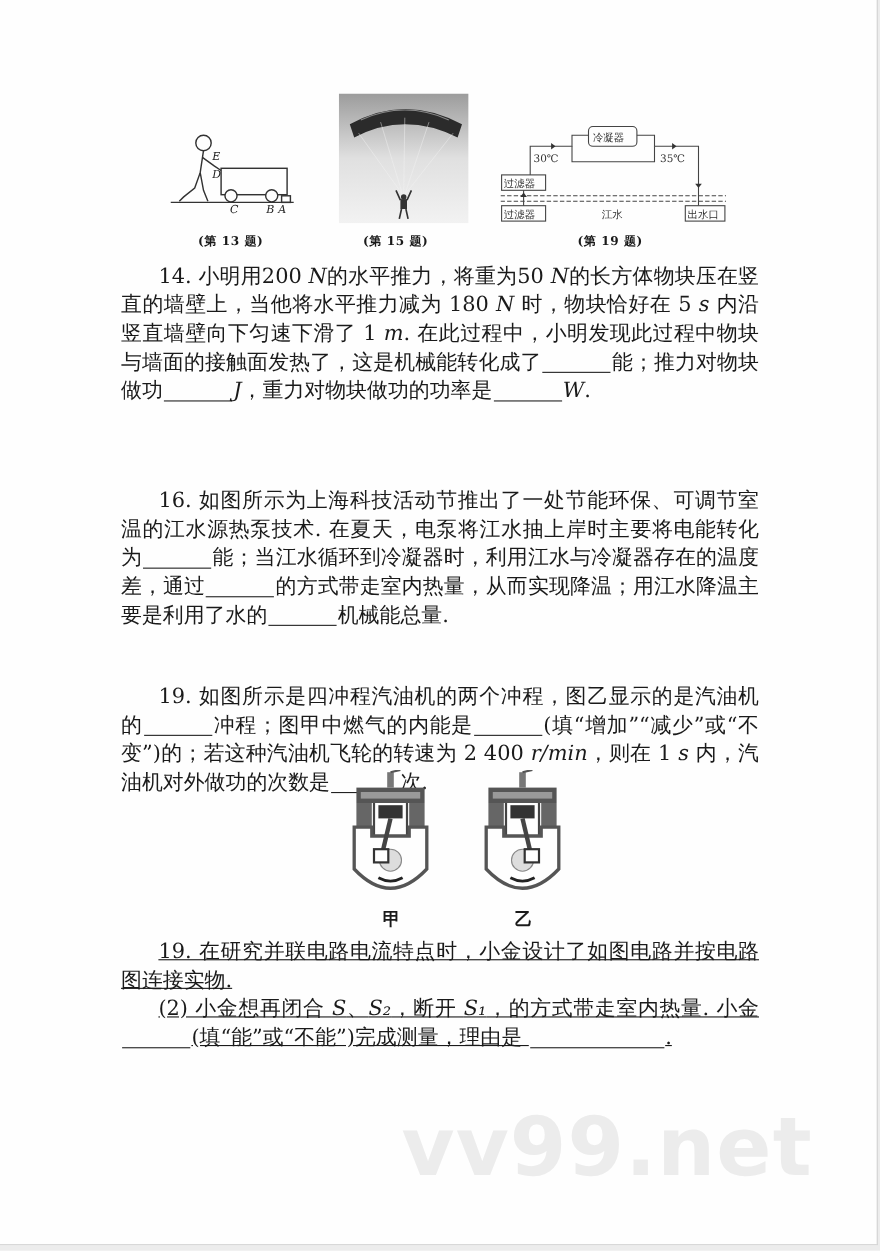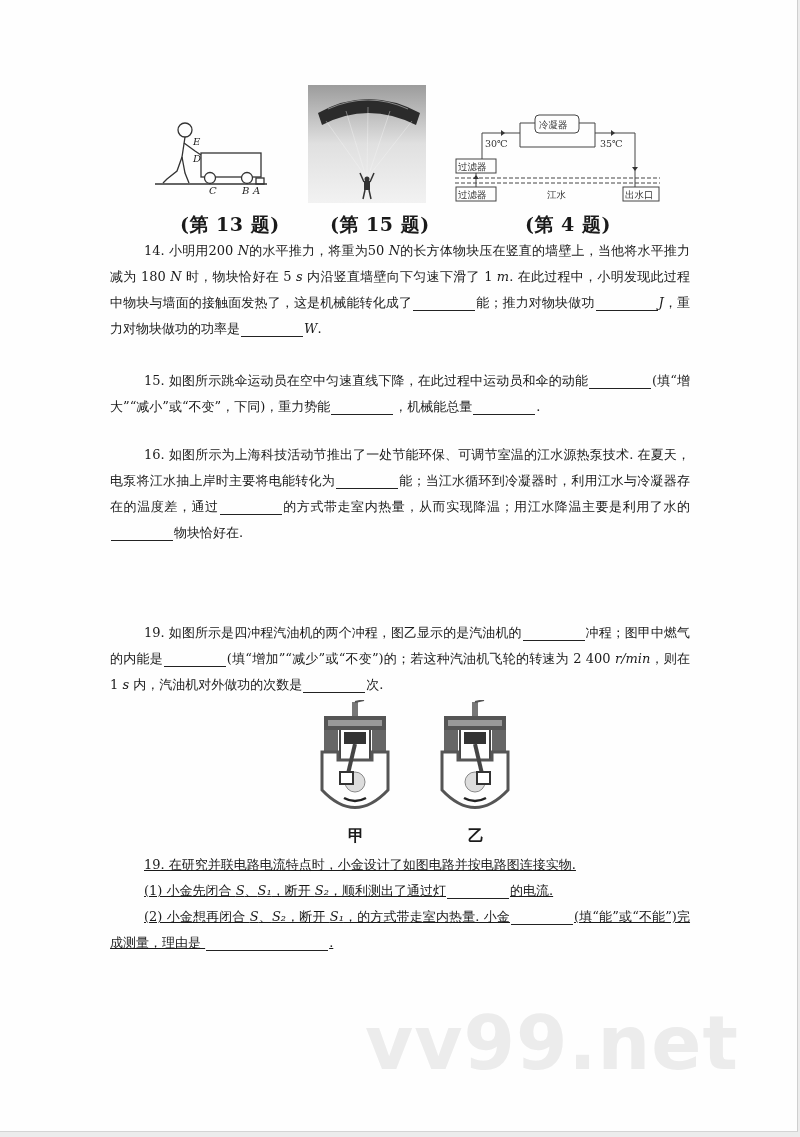--- a/index.html
+++ b/index.html
@@ -10,26 +10,26 @@
       color: #1a1a1a;
     }
     .page {
       position: absolute; left: 0; top: 0; width: 797px; height: 1131px;
       background: #fefefe; border-right: 1px solid #cfcfcf; border-bottom: 1px solid #d4d4d4;
     }
     .figrow { position: absolute; top: 85px; left: 0; width: 800px; height: 150px; }
     .fig { position: absolute; }
     .fig svg { display: block; }
     .cap {
-      position: absolute; font-size: 19px; font-weight: bold; white-space: nowrap;
+      position: absolute; font-size: 11px; font-weight: bold; white-space: nowrap;
       font-family: "DejaVu Serif", serif; letter-spacing: 0.5px;
     }
     .q {
       position: absolute; left: 110px; width: 580px;
-      font-size: 13px; line-height: 26px; text-align: justify;
+      font-size: 19px; line-height: 26px; text-align: justify;
       font-family: "DejaVu Serif", serif;
     }
     .q p { margin: 0; text-indent: 34px; }
     .q p.sub { text-indent: 34px; }
     .blank {
       display: inline-block; width: 62px; border-bottom: 1px solid #222;
       height: 18px; vertical-align: -4px; margin: 0 1px;
     }
     .blank.long { width: 122px; }
     i.u { font-style: italic; }
@@ -124,33 +124,30 @@
           <text x="84" y="25">冷凝器</text>
           <text x="30" y="44" font-family="DejaVu Serif, serif">30℃</text>
           <text x="145" y="44" font-family="DejaVu Serif, serif">35℃</text>
           <text x="3" y="67">过滤器</text>
           <text x="3" y="95">过滤器</text>
           <text x="92" y="95">江水</text>
           <text x="170" y="95">出水口</text>
         </g>
       </svg>
     </div>
-    <div class="cap" style="left:525px;top:127px;">(第 4 题)</div>
+    <div class="cap" style="left:525px;top:127px;">(第 19 题)</div>
   </div>
 
   <div class="q" style="top:238px;">
     <p><span>14. 小明用200 </span><i class="u">N</i><span>的水平推力，将重为50 </span><i class="u">N</i><span>的长方体物块压在竖直的墙壁上，当他将水平推力减为 180 </span><i class="u">N</i><span> 时，物块恰好在 5 </span><i class="u">s</i><span> 内沿竖直墙壁向下匀速下滑了 1 </span><i class="u">m</i><span>. 在此过程中，小明发现此过程中物块与墙面的接触面发热了，这是机械能转化成了</span><span class="blank"></span><span>能；推力对物块做功</span><span class="blank"></span><i class="u">J</i><span>，重力对物块做功的功率是</span><span class="blank"></span><i class="u">W</i><span>.</span></p>
   </div>
 
-  <div class="q" style="top:368px;">
-    <p><span>15. 如图所示跳伞运动员在空中匀速直线下降，在此过程中运动员和伞的动能</span><span class="blank"></span><span>(填“增大”“减小”或“不变”，下同)，重力势能</span><span class="blank"></span><span>，机械能总量</span><span class="blank"></span><span>.</span></p>
-  </div>
 
   <div class="q" style="top:442px;">
-    <p><span>16. 如图所示为上海科技活动节推出了一处节能环保、可调节室温的江水源热泵技术. 在夏天，电泵将江水抽上岸时主要将电能转化为</span><span class="blank"></span><span>能；当江水循环到冷凝器时，利用江水与冷凝器存在的温度差，通过</span><span class="blank"></span><span>的方式带走室内热量，从而实现降温；用江水降温主要是利用了水的</span><span class="blank"></span><span>物块恰好在.</span></p>
+    <p><span>16. 如图所示为上海科技活动节推出了一处节能环保、可调节室温的江水源热泵技术. 在夏天，电泵将江水抽上岸时主要将电能转化为</span><span class="blank"></span><span>能；当江水循环到冷凝器时，利用江水与冷凝器存在的温度差，通过</span><span class="blank"></span><span>的方式带走室内热量，从而实现降温；用江水降温主要是利用了水的</span><span class="blank"></span><span>机械能总量.</span></p>
   </div>
 
 
   <div class="q" style="top:620px;">
     <p><span>19. 如图所示是四冲程汽油机的两个冲程，图乙显示的是汽油机的</span><span class="blank"></span><span>冲程；图甲中燃气的内能是</span><span class="blank"></span><span>(填“增加”“减少”或“不变”)的；若这种汽油机飞轮的转速为 2 400 </span><i class="u">r/min</i><span>，则在 1 </span><i class="u">s</i><span> 内，汽油机对外做功的次数是</span><span class="blank"></span><span>次.</span></p>
   </div>
 
   <div class="engines">
     <svg width="220" height="120" viewBox="0 0 220 120">
       <g id="eng">
@@ -173,18 +170,17 @@
       <line x1="175" y1="44" x2="183" y2="78" stroke="#444" stroke-width="4"></line>
       <rect x="177" y="72" width="13" height="12" fill="#fff" stroke="#333" stroke-width="2"></rect>
       <path d="M164 98 Q175 104 186 98" stroke="#222" stroke-width="2.5" fill="none"></path>
     </svg>
     <div class="eng-label" style="left:48px;top:126px;">甲</div>
     <div class="eng-label" style="left:168px;top:126px;">乙</div>
   </div>
 
   <div class="q" style="top:852px;text-decoration:underline;">
     <p>19.  在研究并联电路电流特点时，小金设计了如图电路并按电路图连接实物.</p>
-    <p class="sub"><span>(1) 小金先闭合 </span><i class="u">S</i><span>、</span><i class="u">S₁</i><span>，断开 </span><i class="u">S₂</i><span>，顺利测出了通过灯</span><span class="blank"></span><span>的电流.</span></p>
     <p class="sub"><span>(2) 小金想再闭合 </span><i class="u">S</i><span>、</span><i class="u">S₂</i><span>，断开 </span><i class="u">S₁</i><span>，的方式带走室内热量. 小金</span><span class="blank"></span><span>(填“能”或“不能”)完成测量，理由是 </span><span class="blank long"></span><span>.</span></p>
   </div>
 
   <div class="watermark">vv99.net</div>
 </div>
 
 </body></html>

